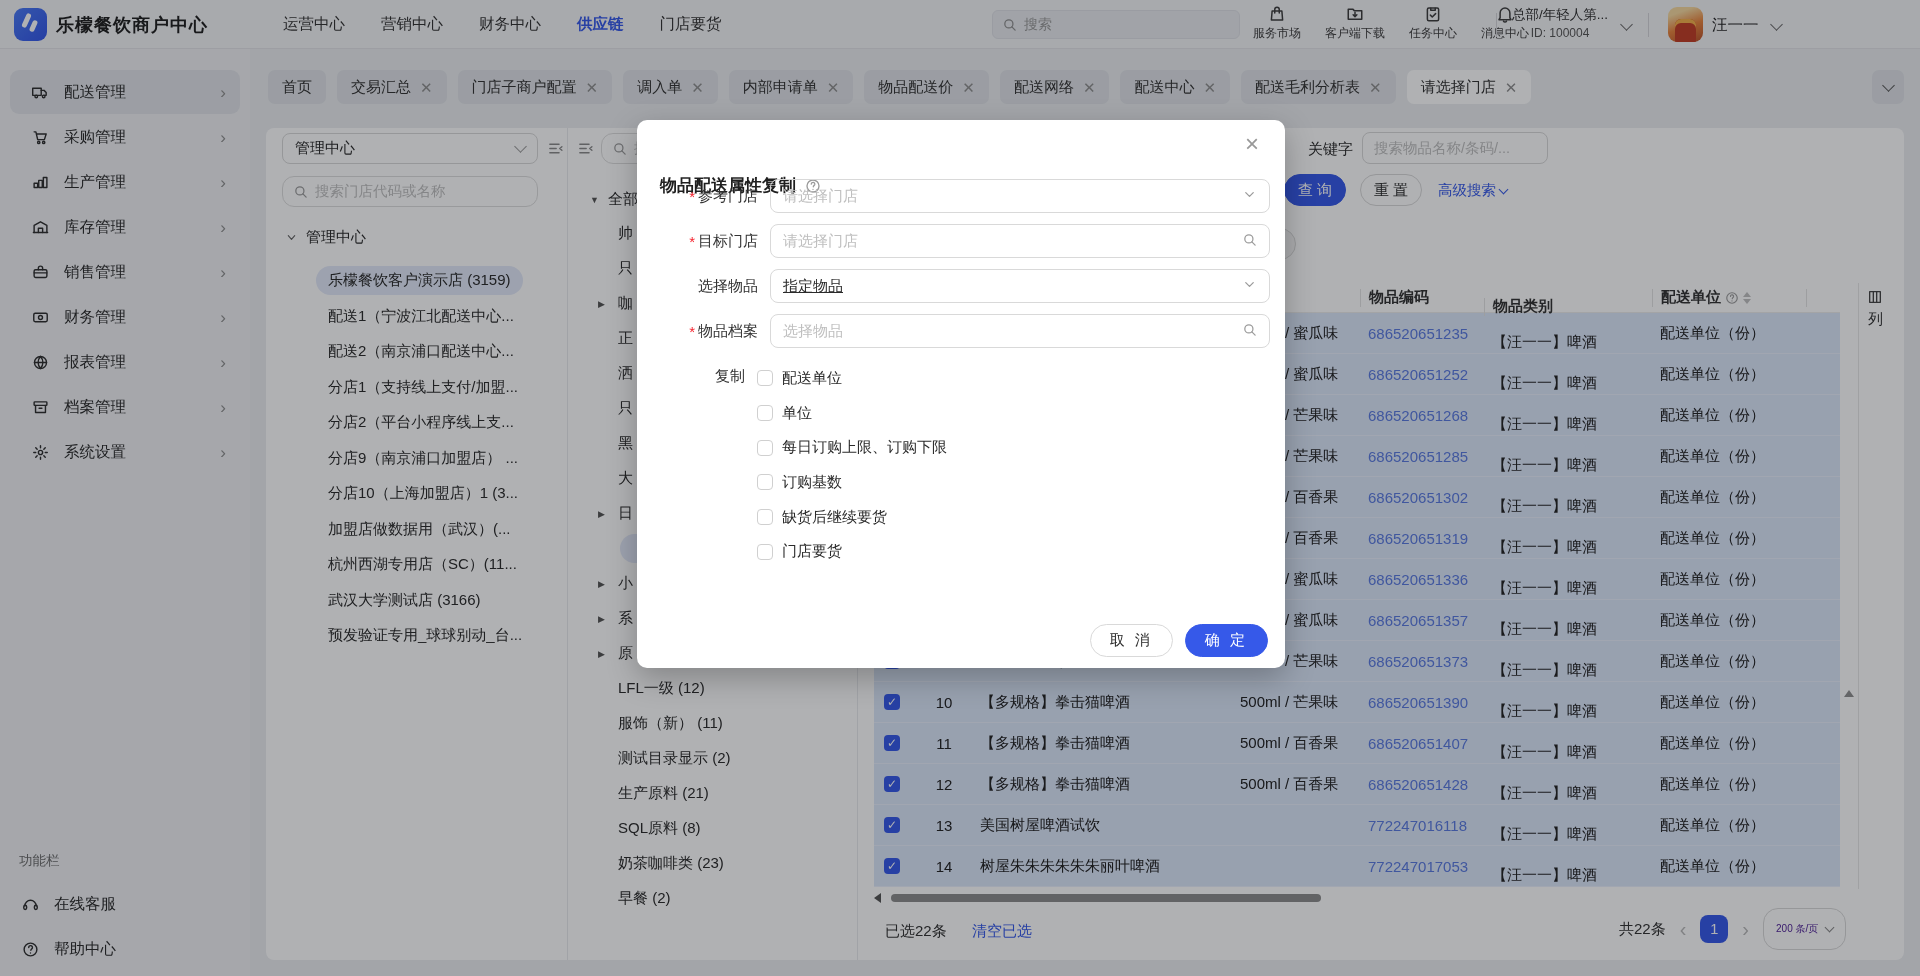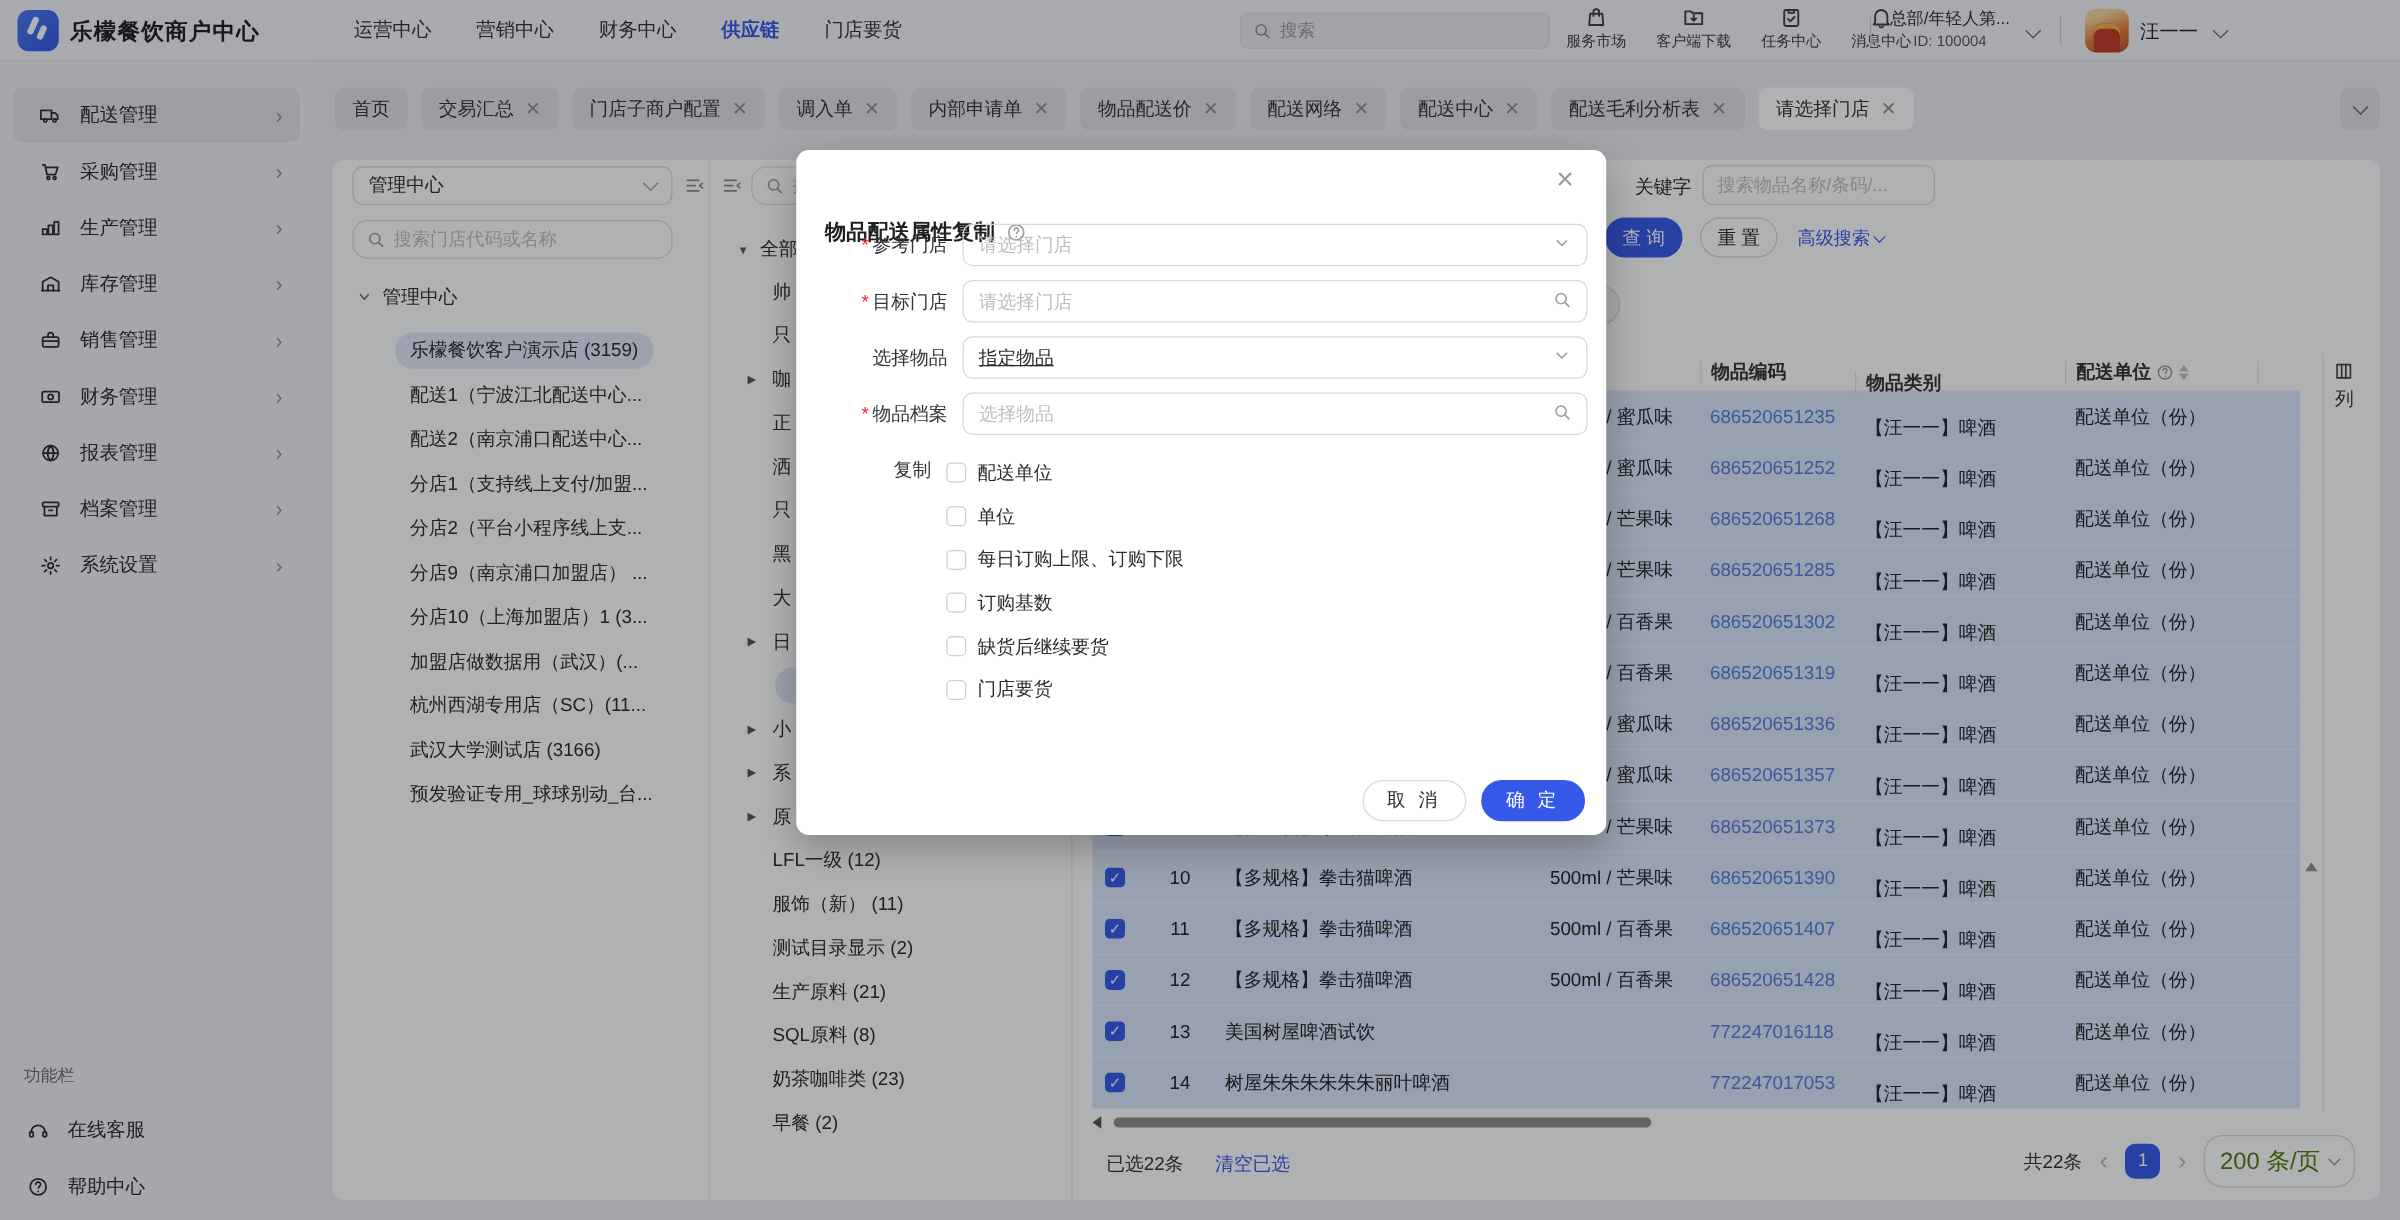--- a/index.html
+++ b/index.html
@@ -113,21 +113,21 @@
   .hscroll{position:absolute;left:880px;top:893px;width:950px;height:10px;}
   .hscroll .thumb{position:absolute;left:11px;top:1px;width:430px;height:8px;border-radius:4px;background:#8d8d8d;cursor:pointer;}
   .hscroll .larr{position:absolute;left:-6px;top:0px;width:0;height:0;border-top:5px solid transparent;border-bottom:5px solid transparent;border-right:7px solid #555;}
   
   .sel-info{position:absolute;left:885px;top:922px;font-size:15px;color:#333;}
   .clear-link{position:absolute;left:972px;top:922px;font-size:15px;color:var(--accent);cursor:pointer;}
   .pager{position:absolute;left:1619px;top:914px;height:30px;display:flex;align-items:center;gap:14px;}
   .pager .total{font-size:15px;color:#333;}
   .pg-arrow{color:#b9b9b9;font-size:20px;line-height:1;cursor:pointer;}
   .pg-cur{width:28px;height:28px;border-radius:8px;background:var(--accent);color:#fff;font-size:14.5px;display:flex;align-items:center;justify-content:center;cursor:pointer;}
-  .pg-size{height:42px;border:1px solid var(--bd);border-radius:15px;display:flex;align-items:center;gap:8px;padding:0 12px;font-size:19px;color:#4d7c0f;cursor:pointer;}
+  .pg-size{height:42px;border:1px solid var(--bd);border-radius:15px;display:flex;align-items:center;gap:8px;padding:0 12px;font-size:10px;color:#4c1d95;cursor:pointer;}
   .pg-size .chev{border-color:#888;width:7px;height:7px;margin-top:-3px;}
   
   .overlay{position:absolute;inset:0;background:rgba(10,12,18,0.32);z-index:50;}
   .modal{position:absolute;left:637px;top:120px;width:648px;height:548px;background:#fff;border-radius:10px;box-shadow:0 10px 30px rgba(0,0,0,.25);z-index:60;}
   .m-title{position:absolute;left:23px;top:17px;font-size:17px;font-weight:bold;color:#1f1f1f;display:flex;align-items:center;gap:7px;margin-top:37px;}
   .m-title .qmark{width:16px;height:16px;margin-left:2px;}
   .m-close{position:absolute;right:26px;top:12px;font-size:24px;color:#999;cursor:pointer;line-height:1;}
   .m-row{position:absolute;left:0;width:648px;height:34px;}
   .m-label{position:absolute;left:0;top:0;width:108px;height:34px;display:flex;align-items:center;justify-content:flex-end;font-size:15px;color:#333;white-space:nowrap;}
   .m-label .req{color:#f5222d;margin-right:3px;font-style:normal;}

